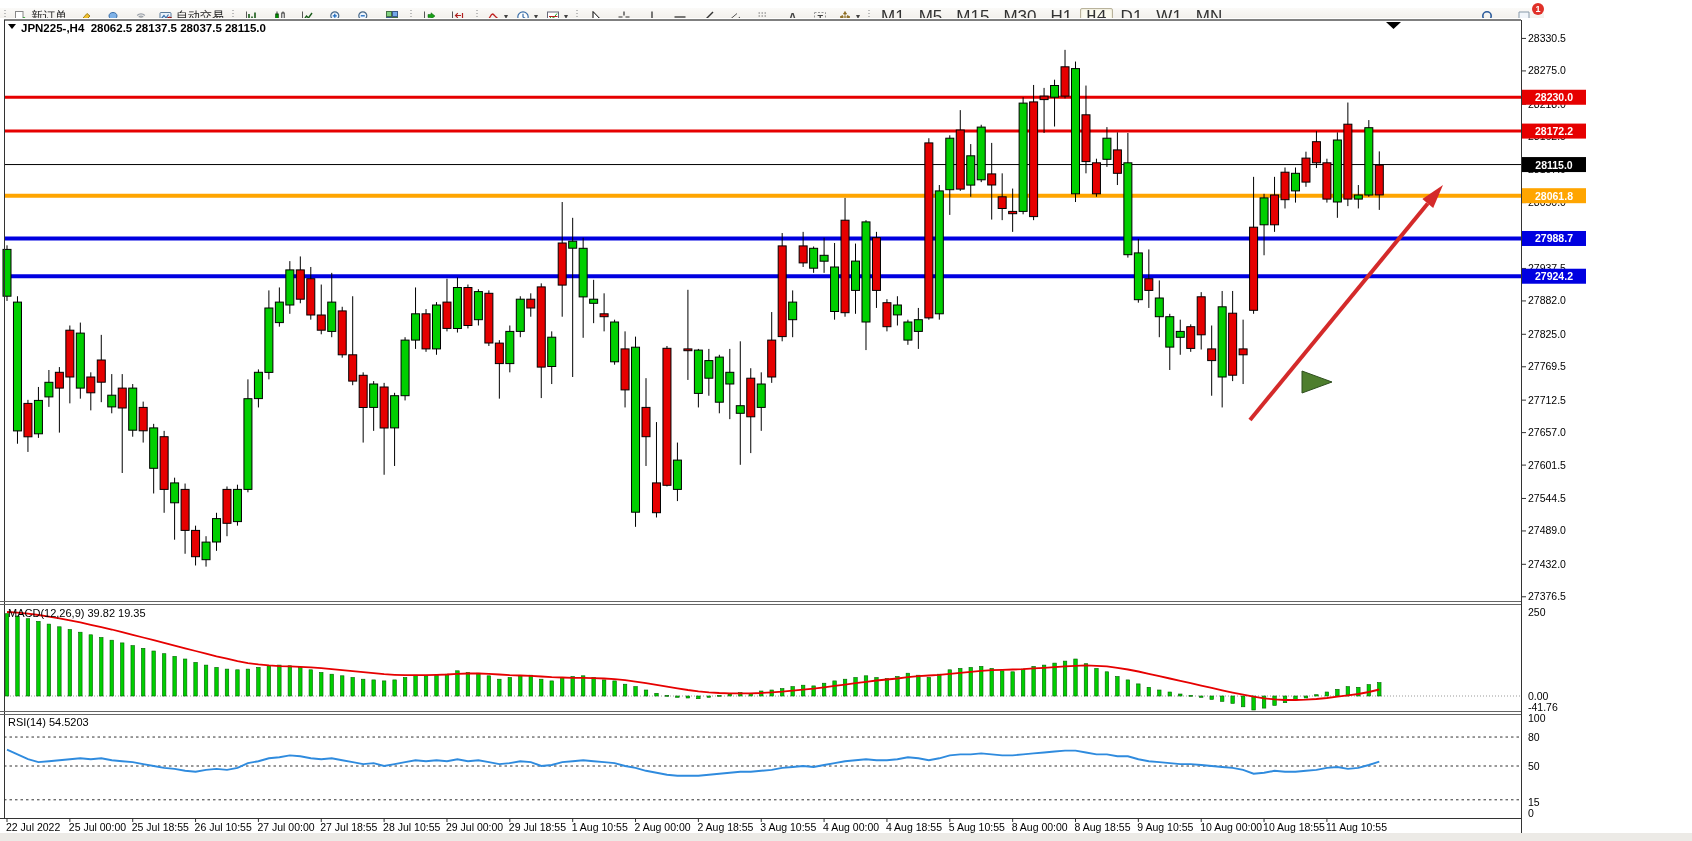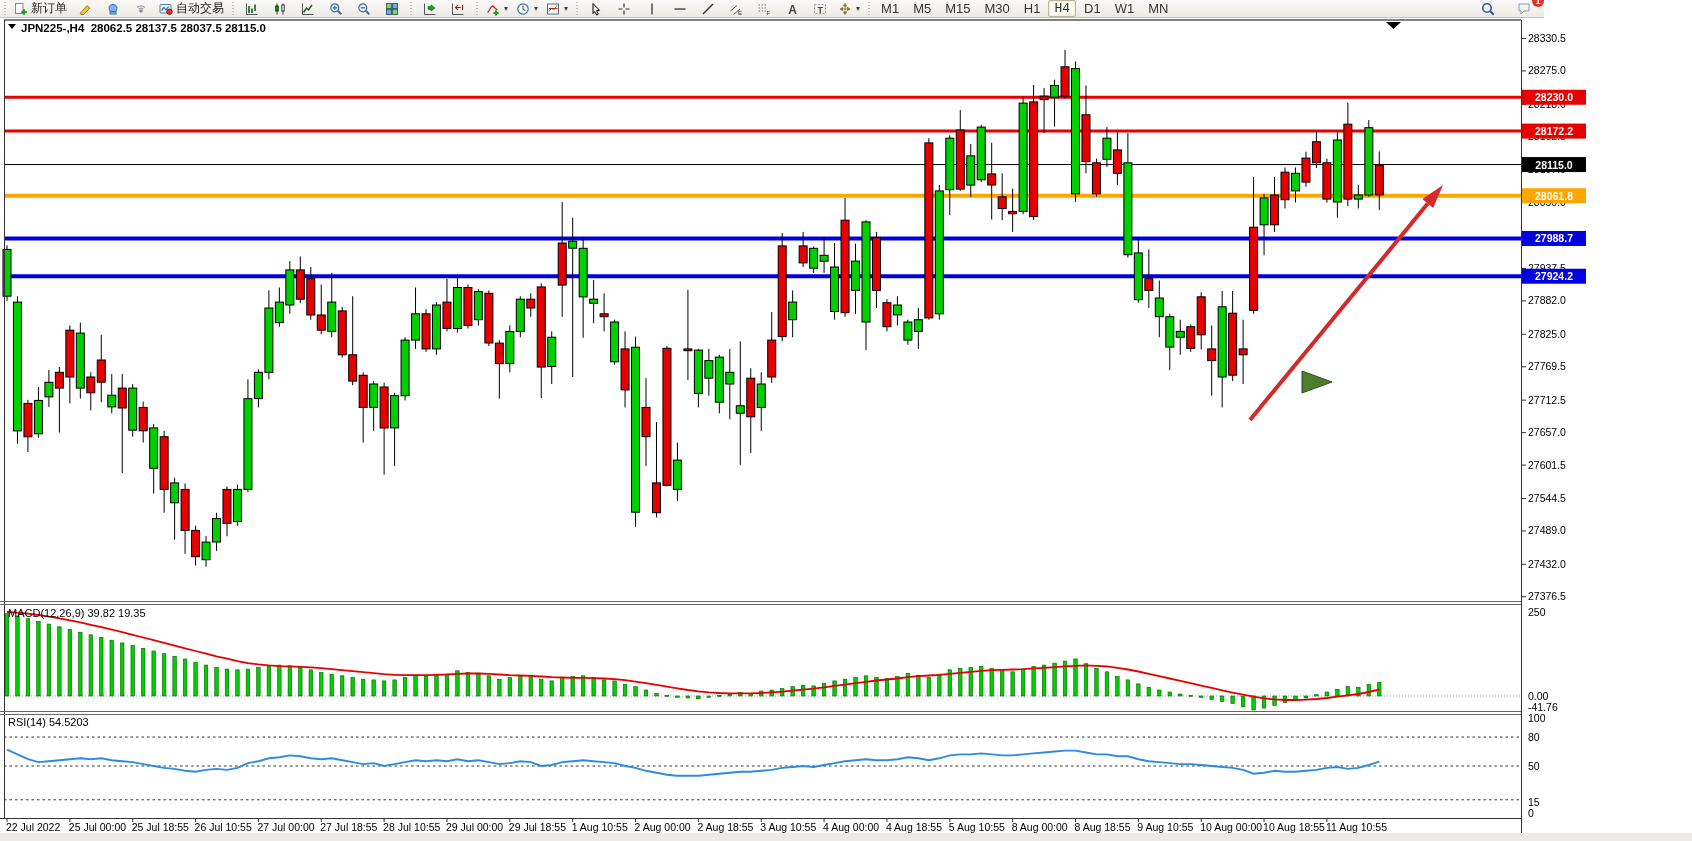--- a/index.html
+++ b/index.html
@@ -1,29 +1,29 @@
 <!DOCTYPE html>
 <html><head>
 <meta charset="utf-8">
 <style>
   html,body{margin:0;padding:0;background:#fff;width:1692px;height:841px;overflow:hidden;
     font-family:"Liberation Sans",sans-serif;}
-  #toolbar{position:absolute;left:0;top:0;width:1544px;height:17px;
+  #toolbar{position:absolute;left:0;top:8px;width:1544px;height:17px;
     background:linear-gradient(#fbfaf8,#edeae5);border-bottom:1px solid #c6c3bd;
     display:flex;align-items:center;font-size:12px;color:#222;}
   .tb-handle{width:6px;height:13px;margin:0 2px;
     background-image:repeating-linear-gradient(#bbb 0 1px,transparent 1px 3px);
     background-size:2px 100%;background-repeat:no-repeat;background-position:2px 0;}
   .tb-btn{height:15px;min-width:20px;display:inline-flex;align-items:center;justify-content:center;
     gap:3px;padding:0 2px;margin:0 1px;border:1px solid transparent;border-radius:2px;cursor:default;}
   .tb-btn .lbl{white-space:nowrap;}
   .tb-btn svg{display:block;}
   .dd{font-size:8px;color:#444;margin-left:1px;}
   .tf-btn{height:15px;padding:0 5px;margin:0 1px;display:inline-flex;align-items:center;
-    font-size:13px;color:#333;border:1px solid transparent;border-radius:2px;}
+    font-size:17px;color:#333;border:1px solid transparent;border-radius:2px;}
   .tf-active{background:#fcfbef;border:1px solid #b9b39c;box-shadow:inset 0 0 2px #d8d2bb;font-family:Liberation Mono, monospace;}
   .tb-right{margin-left:auto;display:flex;align-items:center;padding-right:6px;}
   .chat-wrap{position:relative;margin-left:8px;}
   .chat-badge{position:absolute;top:-4px;right:-6px;width:12px;height:12px;background:#e03028;
     color:#fff;font-size:9px;font-weight:bold;border-radius:50%;text-align:center;line-height:12px;}
   #chartwin{position:absolute;left:0;top:18px;width:1692px;height:823px;background:#fff;}
   svg text{font-family:"Liberation Sans",sans-serif;}
 </style>
 </head>
 <body>

